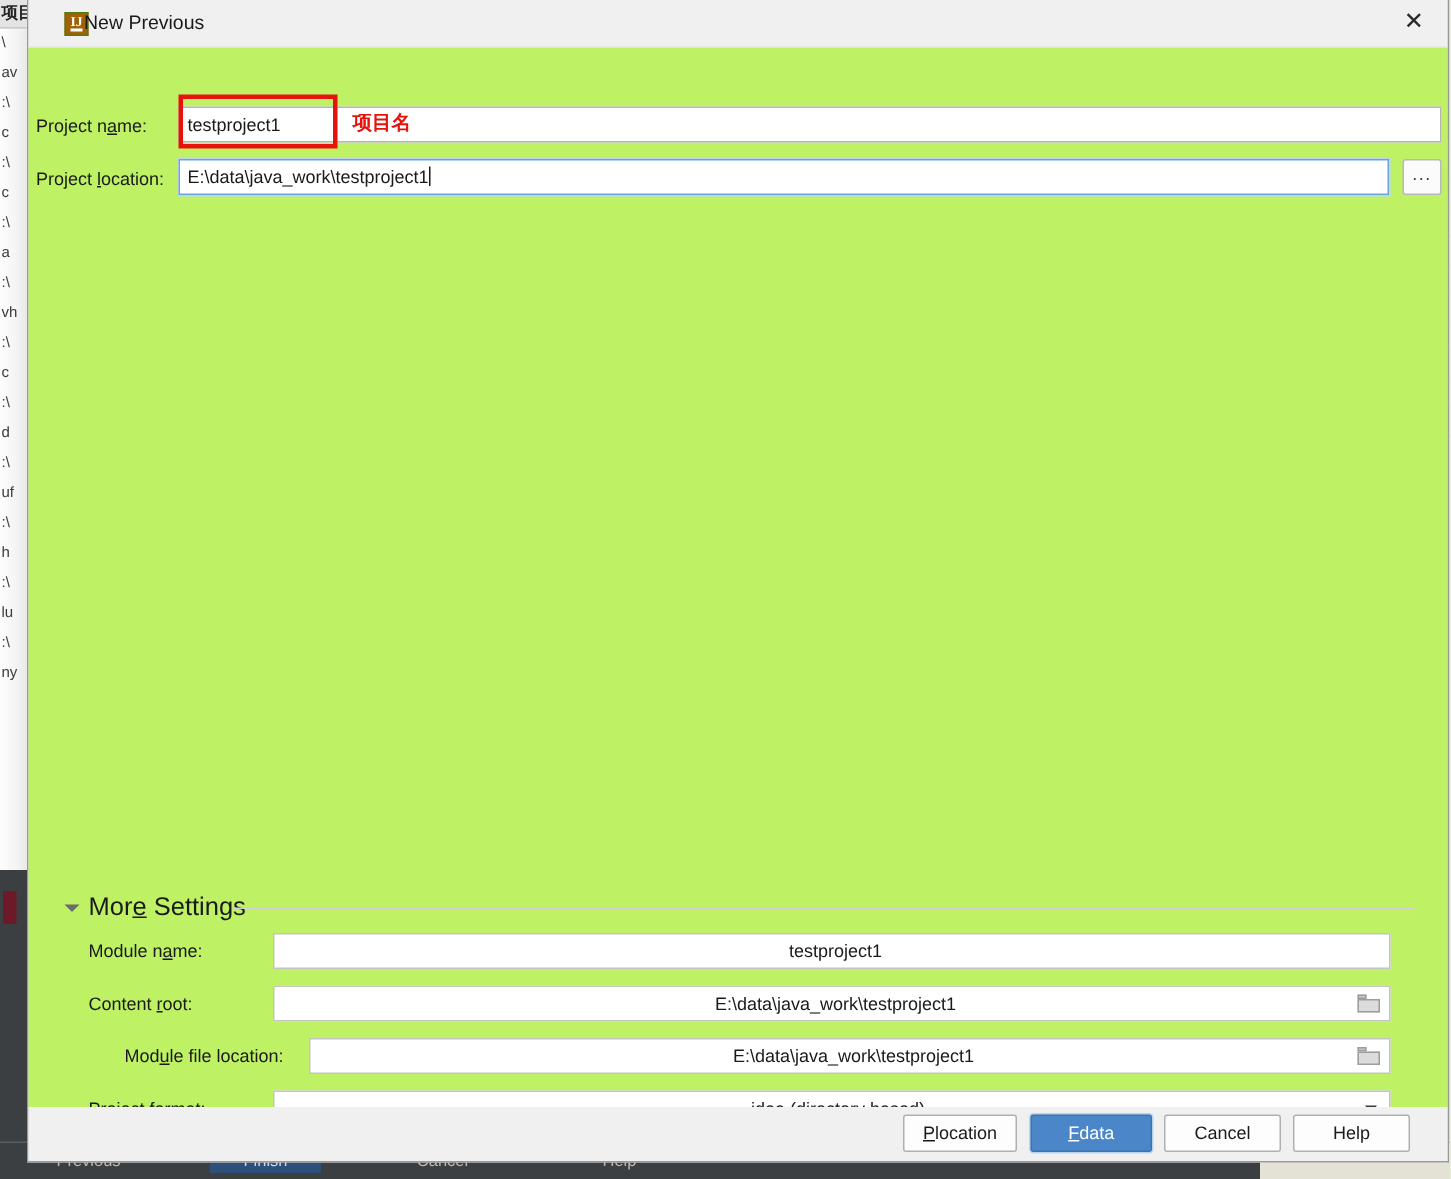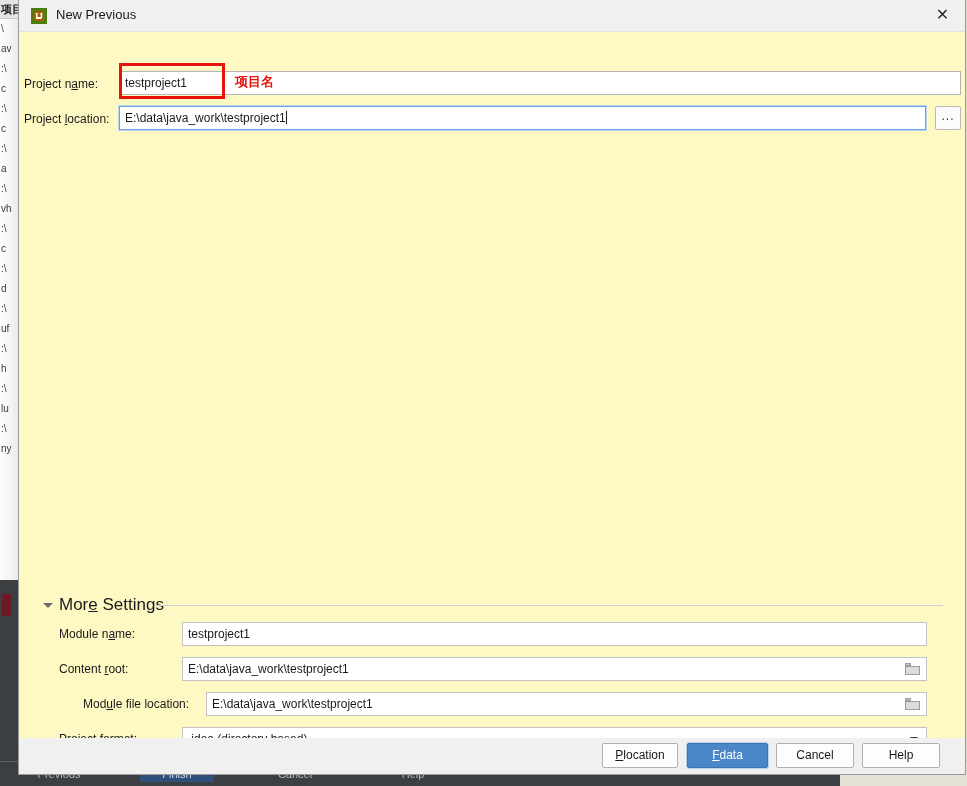--- a/index.html
+++ b/index.html
@@ -164,24 +164,24 @@
   }
 
   .titlebar {
     position: relative;
     height: 31px;
     background: #f0f0f0;
     border-bottom: 1px solid #e2e2e2;
   }
   .title-icon {
     position: absolute;
-    left: 12px; top: 8px;
+    left: 24px; top: 8px;
     width: 16px; height: 16px;
     background: #a16207;
-    border: 3px solid #4d7c0f;
+    border: 1px solid #4d7c0f;
     box-sizing: border-box;
   }
   .title-icon-ij {
     position: absolute;
     left: 0; right: 0; top: 1px;
     text-align: center;
     font-family: "Liberation Serif", serif;
     font-size: 9px;
     font-weight: bold;
     color: #ffffff;
@@ -211,21 +211,21 @@
     left: 0; right: 0; top: 7px;
     text-align: center;
     font-size: 16px;
     color: #2b2b2b;
     line-height: 16px;
   }
 
   .dialog-body {
     position: relative;
     height: 707px;
-    background: #fef9c3;
+    background: #bef264;
     text-decoration: underline;
   }
 
   
   .form-row {
     position: absolute;
     left: 0; right: 0;
     height: 26px;
   }
   .form-label {
@@ -314,21 +314,21 @@
     line-height: 20px;
     white-space: nowrap;
   }
   .ms-sep {
     position: absolute;
     left: 136px; right: 22px; top: 10px;
     height: 1px;
     background: #d0d0d0;
   }
 
-  .ms-row { position: absolute; left: 0; right: 16px; height: 40px; }
+  .ms-row { position: absolute; left: 0; right: 16px; height: 40px; text-align: center; }
   .ms-label2 {
     position: absolute;
     left: 40px;
     font-size: 12px;
     color: #1a1a1a;
     line-height: 24px;
     white-space: nowrap;
   }
   .ms-field {
     position: absolute;

